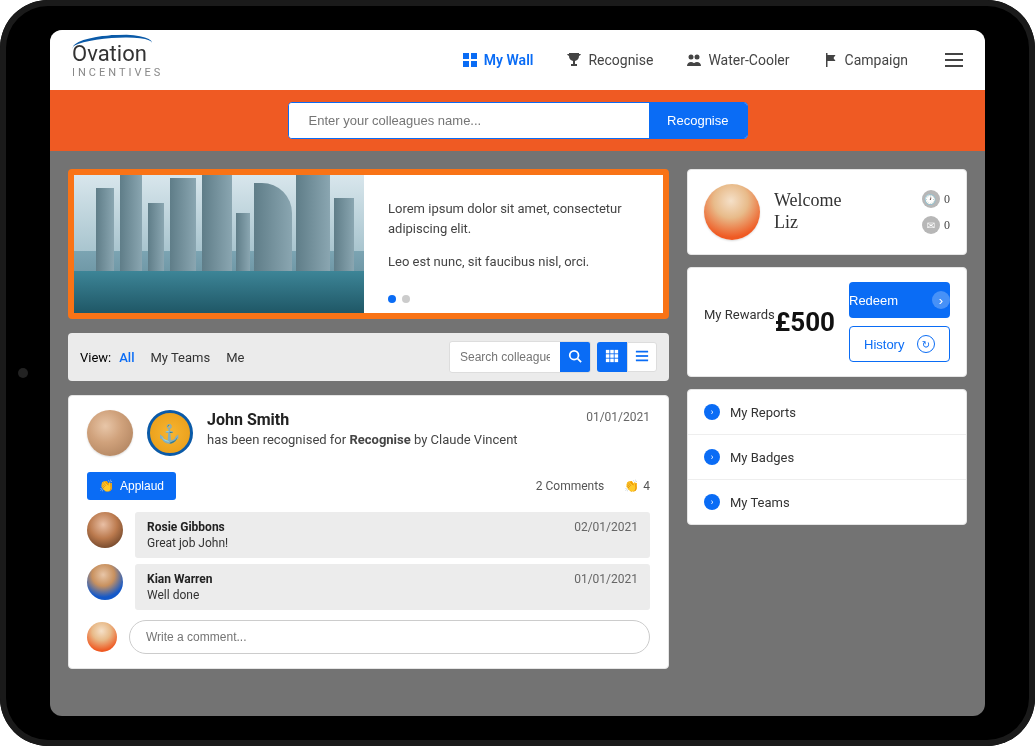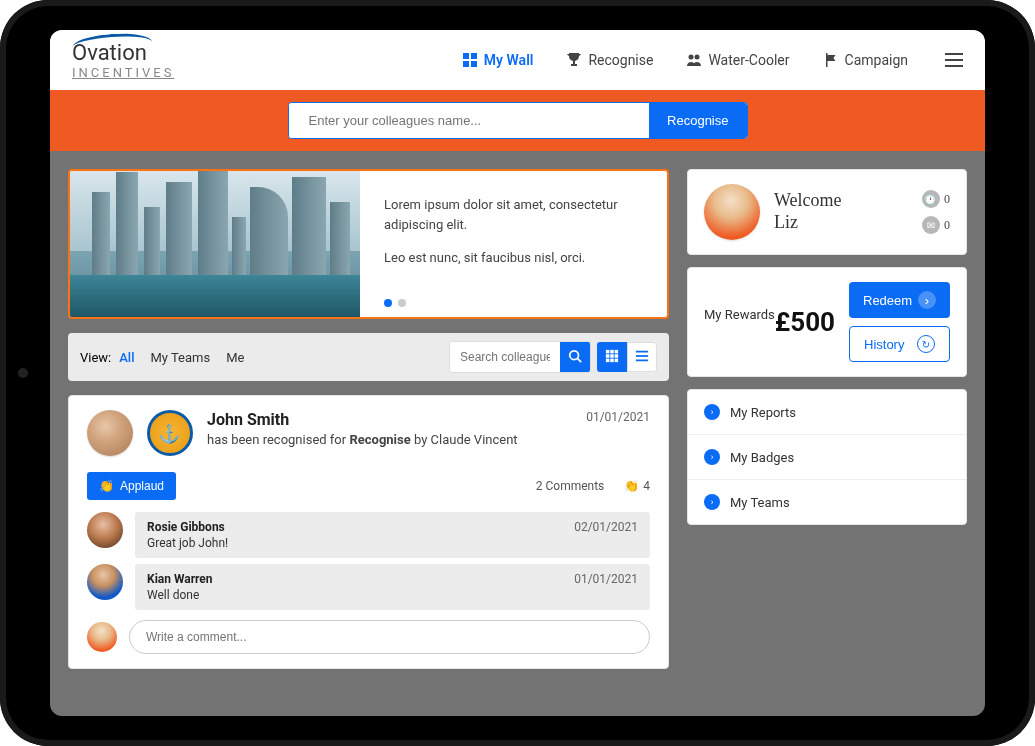--- a/index.html
+++ b/index.html
@@ -4,35 +4,35 @@
 <style>
   * { box-sizing: border-box; margin: 0; padding: 0; }
   body { font-family: -apple-system, BlinkMacSystemFont, "Segoe UI", Roboto, Arial, sans-serif; background:#fff; display:flex; align-items:center; justify-content:center; height:746px; width:1035px; }
   .tablet-frame { width:1035px; height:746px; background:#000; border-radius:48px; padding:30px 50px; position:relative; box-shadow:inset 0 0 0 6px #1a1a1a; }
   .cam-dot { position:absolute; left:18px; top:50%; width:10px; height:10px; background:#222; border-radius:50%; transform:translateY(-50%); }
   .screen { width:100%; height:100%; background:#737373; border-radius:12px; overflow:auto; }
   .topbar { background:#fff; height:60px; display:flex; align-items:center; padding:0 22px; }
   .logo { display:flex; flex-direction:column; }
   .logo-main { font-size:22px; font-weight:400; color:#333; font-style:normal; position:relative; }
   .logo-main::before { content:""; position:absolute; top:-6px; left:0; width:80px; height:14px; border-top:3px solid #0a5aa8; border-radius:80% 80% 0 0 / 100% 100% 0 0; transform:rotate(-4deg); }
-  .logo-sub { font-size:13px; letter-spacing:3px; color:#888;text-decoration:underline; }
+  .logo-sub { font-size:11px; letter-spacing:3px; color:#888; }
   .nav { margin-left:auto; display:flex; gap:33px; align-items:center; font-size:14px; color:#444; }
   .nav-item { display:flex; align-items:center; gap:6px; cursor:pointer; }
   .nav-item.active { color:#0a6cf5; font-weight:600; }
   .nav-icon svg { width:16px; height:16px; display:block; }
   .hamburger { display:flex; flex-direction:column; gap:4px; cursor:pointer; margin-left:4px;}
   .hamburger span{ width:18px; height:2px; background:#444; }
   .recognise-bar { background:#ef5a23; padding:12px 0; display:flex; justify-content:center; }
   .recog-inner { display:flex; width:460px; background:#fff; border:1px solid #0a6cf5; border-radius:4px; overflow:hidden; }
   .recog-inner input { flex:1; border:none; padding:10px 20px; font-size:13px; outline:none; }
   .recog-btn { background:#0a6cf5; color:#fff; border:none; padding:0 18px; font-size:13px; font-weight:500; cursor:pointer; }
   .content { display:flex; gap:18px; padding:18px; }
   .left-col { flex:1; display:flex; flex-direction:column; gap:14px; }
   .right-col { width:280px; display:flex; flex-direction:column; gap:12px; }
-  .hero-card { background:#fff; border:2px solid #f97316; border-radius:4px; display:flex; overflow:hidden; height:150px; }
+  .hero-card { background:#fff; border:6px solid #f97316; border-radius:4px; display:flex; overflow:hidden; height:150px; }
   .hero-img { width:290px; background:linear-gradient(180deg,#bcd4de 0%,#7fa8b6 50%,#5a8191 100%); position:relative; overflow:hidden; }
   .sky { position:absolute; top:0; left:0; right:0; height:55%; background:linear-gradient(#d8e6ec,#a9c5cf); }
   .tower { position:absolute; bottom:40px; background:linear-gradient(90deg,#5f7d88,#8aa6b1); }
   .t1{left:22px;width:18px;height:85px;}
   .t2{left:46px;width:22px;height:105px;}
   .t3{left:74px;width:16px;height:70px;}
   .t4{left:96px;width:26px;height:95px;}
   .t5{left:128px;width:30px;height:115px;}
   .t6{left:162px;width:14px;height:60px;}
   .t7{left:180px;width:38px;height:90px; border-radius:0 30px 0 0;}
@@ -82,21 +82,21 @@
   .welcome-card { padding:14px 16px; display:flex; gap:14px; align-items:center;font-family:Liberation Serif, serif;}
   .welcome-text { font-size:18px; color:#333; line-height:1.2;}
   .stat-col { margin-left:auto; display:flex; flex-direction:column; gap:8px; font-size:12px; color:#444;}
   .stat-row{display:flex; align-items:center; gap:4px; justify-content:flex-end;}
   .stat-ico{width:18px;height:18px;border-radius:50%;background:#b7b7b7;display:flex;align-items:center;justify-content:center;color:#fff;font-size:10px;}
   .rewards-card { padding:14px 16px; display:flex; align-items:center; gap:14px;}
   .rewards-left{display:flex; flex-direction:row;}
   .rewards-label{font-size:13px;color:#333;}
   .rewards-amount{font-size:26px; font-weight:700; color:#111;}
   .btn-col{display:flex;flex-direction:column;gap:8px; flex:1;}
-  .btn-primary{background:#0a6cf5;color:#fff;border:none;border-radius:4px;padding:9px 14px;font-size:13px;display:flex;align-items:center;justify-content:space-between;cursor:pointer;}
+  .btn-primary{background:#0a6cf5;color:#fff;border:none;border-radius:4px;padding:9px 0;font-size:13px;display:flex;align-items:center;justify-content:space-between;cursor:pointer;}
   .btn-outline{background:#fff;color:#0a6cf5;border:1px solid #0a6cf5;border-radius:4px;padding:8px 14px;font-size:13px;display:flex;align-items:center;justify-content:space-between;cursor:pointer;}
   .circle-icon{width:18px;height:18px;border-radius:50%;background:rgba(255,255,255,.25);display:flex;align-items:center;justify-content:center;}
   .circle-icon-o{width:18px;height:18px;border-radius:50%;border:1px solid #0a6cf5;display:flex;align-items:center;justify-content:center;font-size:10px;}
   .link-list .link-row { padding:14px 16px; border-top:1px solid #eee; display:flex; align-items:center; gap:10px; font-size:13px; color:#333; cursor:pointer;}
   .link-list .link-row:first-child{border-top:none;}
   .arrow-ico{width:16px;height:16px;border-radius:50%;background:#0a6cf5;color:#fff;display:flex;align-items:center;justify-content:center;font-size:9px;}
   .av-john{background:radial-gradient(circle at 40% 35%,#e8c6a8 0%,#d0a27c 40%,#a77a56 100%);}
   .av-rosie{background:radial-gradient(circle at 45% 35%,#e9bfa5 0%,#bb7a4e 45%,#4a2b18 100%);}
   .av-kian{background:radial-gradient(circle at 45% 30%,#e8c6a8 0%,#c8915f 35%,#1358c9 70%);}
   .av-liz{background:radial-gradient(circle at 48% 30%,#f5e0c8 0%,#e8bb8a 35%,#ef5a23 75%);}

